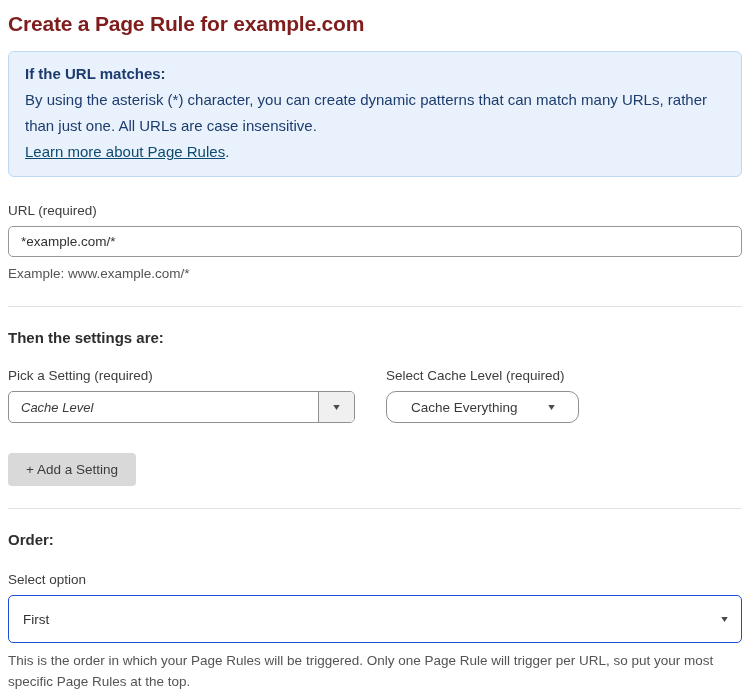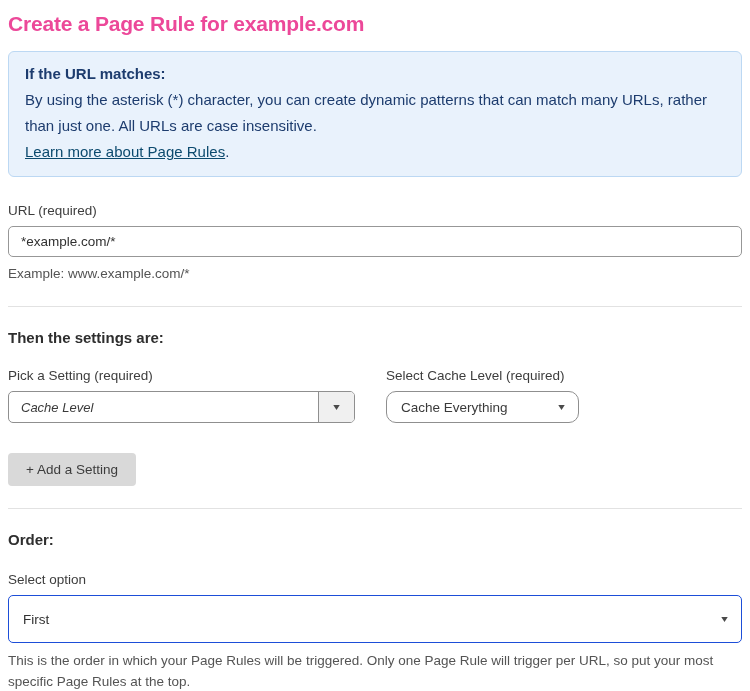--- a/index.html
+++ b/index.html
@@ -10,21 +10,21 @@
     font-family: "Liberation Sans", sans-serif;
     color: #313131;
     position: relative;
     overflow: hidden;
   }
   .content { padding: 10px 8px 0 8px; }
 
   h1.page-title {
     font-size: 21px;
     font-weight: bold;
-    color: #ec4899;
+    color: #7f1d1d;
     letter-spacing: -0.2px;
     margin: 2px 0 15px 0;
   }
 
   
   .info-box {
     background: #e9f2fc;
     border: 1px solid #bcd8f3;
     border-radius: 6px;
     padding: 9px 16px 11px 16px;
@@ -121,21 +121,21 @@
 
   
   .dropdown-inline {
     display: flex;
     align-items: center;
     justify-content: space-between;
     height: 32px;
     border: 1px solid #8f8f8f;
     border-radius: 10px;
     background: #ffffff;
-    padding: 0 14px;
+    padding: 0 24px;
     font-size: 13.5px;
     color: #3a3a3a;
     cursor: pointer;
   }
 
   
   .dropdown-full {
     display: flex;
     align-items: center;
     justify-content: space-between;

